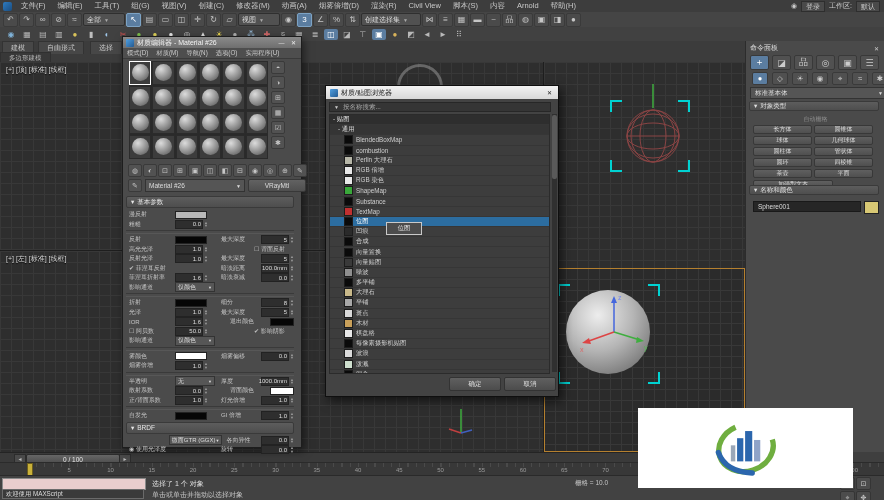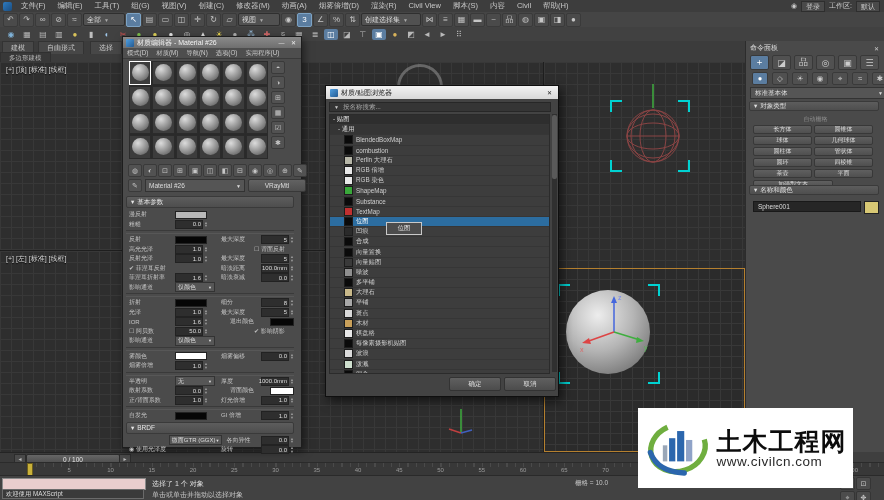--- a/index.html
+++ b/index.html
@@ -171,21 +171,21 @@
         <span class="menu-item">组(G)</span>
         <span class="menu-item">视图(V)</span>
         <span class="menu-item">创建(C)</span>
         <span class="menu-item">修改器(M)</span>
         <span class="menu-item">动画(A)</span>
         <span class="menu-item">烟雾倍增(D)</span>
         <span class="menu-item">渲染(R)</span>
         <span class="menu-item">Civil View</span>
         <span class="menu-item">脚本(S)</span>
         <span class="menu-item">内容</span>
-        <span class="menu-item">Civil</span>
+        <span class="menu-item">Arnold</span>
         <span class="menu-item">帮助(H)</span>
       </span>
     <span class="spacer"></span>
     <span class="mb-right">
       <span>◉</span>
       <span class="mb-dd">登录</span>
       <span>工作区:</span>
       <span class="mb-dd">默认</span>
     </span>
   </div>
@@ -821,19 +821,15 @@
 
   <div id="logo" class="abs">
     <svg width="66" height="62" viewBox="0 0 74 66">
       <ellipse cx="37" cy="33" rx="31" ry="26" fill="none" stroke="#6fae3f" stroke-width="6" stroke-dasharray="130 50" transform="rotate(-18 37 33)"></ellipse>
       <path d="M6 38 Q14 60 44 61" fill="none" stroke="#2b66ad" stroke-width="6" stroke-linecap="round"></path>
       <rect x="20" y="30" width="5" height="18" fill="#9aa7b8"></rect>
       <rect x="27" y="22" width="7" height="26" fill="#2b66ad"></rect>
       <rect x="36" y="14" width="8" height="34" fill="#2b66ad"></rect>
       <rect x="46" y="24" width="7" height="24" fill="#8fa3c8"></rect>
     </svg>
-    <div id="logo-text">
-      <div class="cn">土木工程网</div>
-      <div class="en">www.civilcn.com</div>
-    </div>
   </div>
 
 </div>
 
 </body></html>

